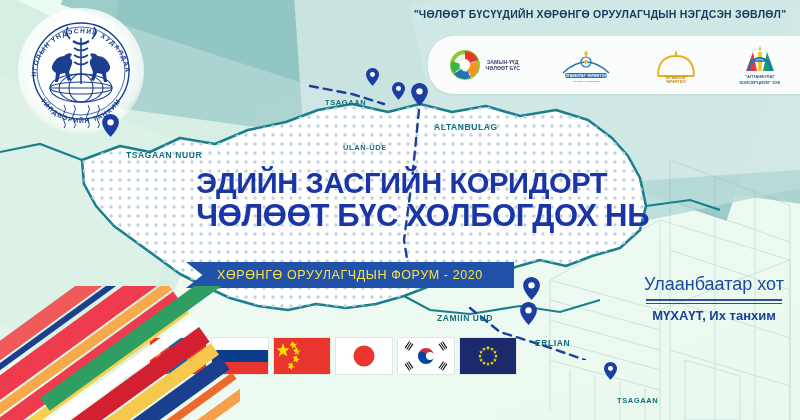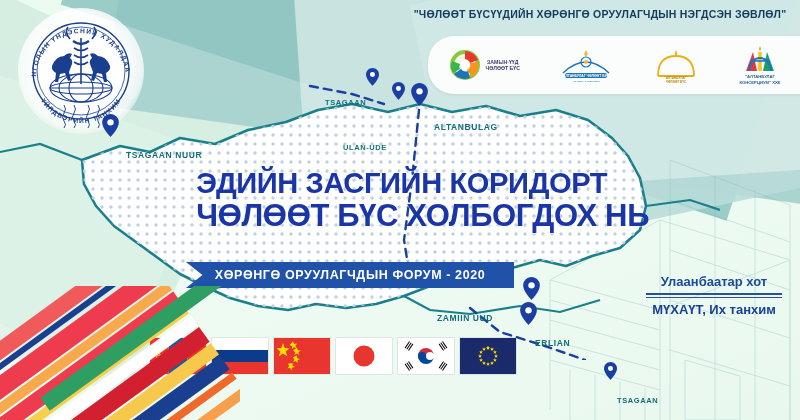--- a/index.html
+++ b/index.html
@@ -83,41 +83,41 @@
     text-shadow:0 1px 0 rgba(255,255,255,.45);
   }
   .t-line.l2{font-size:32px;}
 
   .ribbon{
     position:absolute;left:186px;top:262px;width:328px;height:26px;
     background:#1f52a8;display:flex;align-items:center;justify-content:center;
     clip-path:polygon(0 0,100% 0,100% 100%,0 100%,5% 50%);
   }
   .ribbon span{
-    color:#ffffff;font-size:12.5px;font-weight:700;letter-spacing:.6px;white-space:nowrap;
+    color:#fde047;font-size:12.5px;font-weight:400;letter-spacing:.6px;white-space:nowrap;
   }
 
   
   .marker{position:absolute;}
   .mlabel{
     position:absolute;color:#146f7a;font-weight:700;white-space:nowrap;
     font-size:11px;letter-spacing:.6px;
   }
   .mlabel.sm{font-size:7.5px;}
   .mlabel.md{font-size:8.5px;}
 
   
   .flags{position:absolute;left:150px;top:338px;display:flex;gap:6px;align-items:center;}
   .flag{width:56px;height:36px;position:relative;overflow:hidden;box-shadow:0 0 0 .7px rgba(0,0,0,.10);}
 
   
   .info{
     position:absolute;left:636px;top:274px;width:156px;text-align:center;color:#1b3f8f;
   }
-  .info .city{font-size:13px;font-weight:700;color:#1a4a9a;padding-bottom:2px;}
+  .info .city{font-size:18px;font-weight:400;color:#1a4a9a;padding-bottom:2px;}
   .info .rule{height:1.5px;background:#2a4fa0;margin:2px 10px;}
   .info .date{font-size:20px;font-weight:400;color:#17409a;letter-spacing:.4px;line-height:1.25;}
   .info .venue{font-size:13px;font-weight:700;color:#17409a;padding-top:2px;}
 
   
   .stripes{position:absolute;left:-10px;bottom:-6px;width:250px;height:140px;overflow:hidden;}
 </style>
 </head>
 <body>
 

